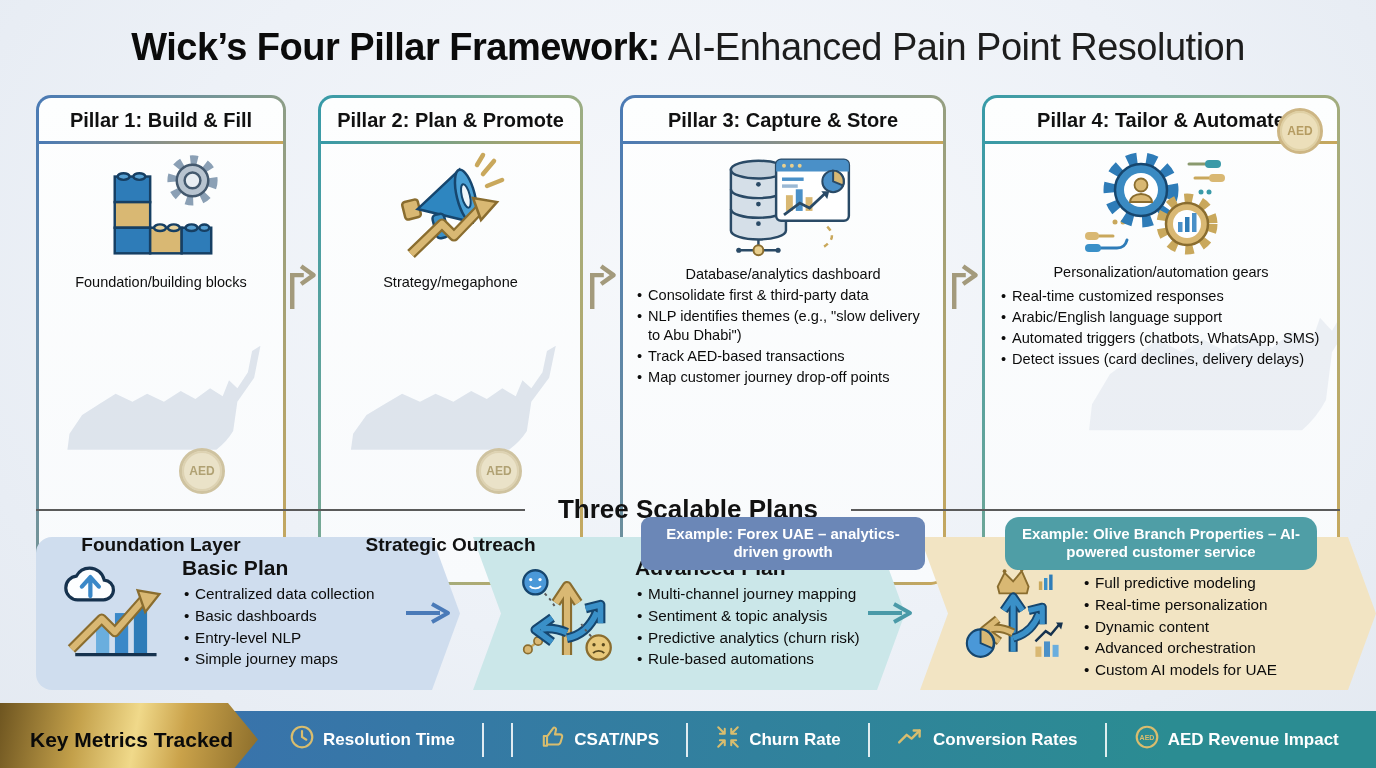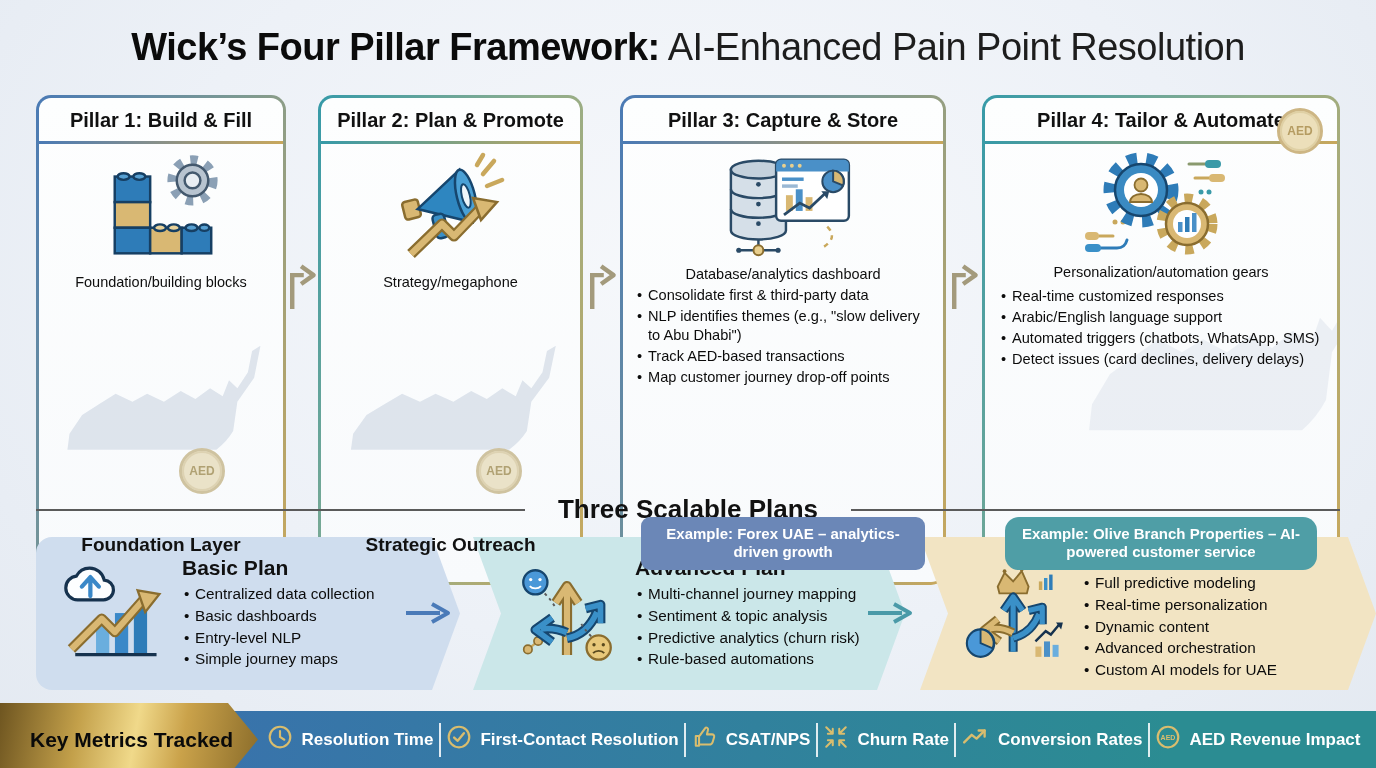--- a/index.html
+++ b/index.html
@@ -391,27 +391,20 @@
 
     <div class="metric">
       <span><svg width="26" height="26" viewBox="0 0 24 24">
             <circle cx="12" cy="12" r="9.5" fill="none" stroke="#d9bd6e" stroke-width="2"></circle>
             <path d="M12 6.5 V12 L16 14.5" fill="none" stroke="#d9bd6e" stroke-width="2" stroke-linecap="round"></path>
           </svg></span>
       <span>Resolution Time</span>
     </div>
     <div class="metric-divider"></div>
 
-    <div class="metric">
-      <span><svg width="26" height="26" viewBox="0 0 24 24">
-            <circle cx="12" cy="12" r="9.5" fill="none" stroke="#d9bd6e" stroke-width="2"></circle>
-            <path d="M7.5 12.5 L10.8 15.5 L16.5 8.5" fill="none" stroke="#d9bd6e" stroke-width="2.2" stroke-linecap="round" stroke-linejoin="round"></path>
-          </svg></span>
-      <span>First-Contact Resolution</span>
-    </div>
     <div class="metric-divider"></div>
 
     <div class="metric">
       <span><svg width="26" height="26" viewBox="0 0 24 24">
             <path d="M3.5 11 h3 v9 h-3 z M6.5 19 h9.5 c1.6 0 2.6-.8 3-2.2 l1.4-4.6 c.4-1.4-.5-2.6-2-2.6 h-4.6 l1-4.4 c.3-1.4-1.6-2.6-2.6-1.4 l-5.2 7.2" fill="none" stroke="#d9bd6e" stroke-width="1.9" stroke-linejoin="round"></path>
           </svg></span>
       <span>CSAT/NPS</span>
     </div>
     <div class="metric-divider"></div>
 

